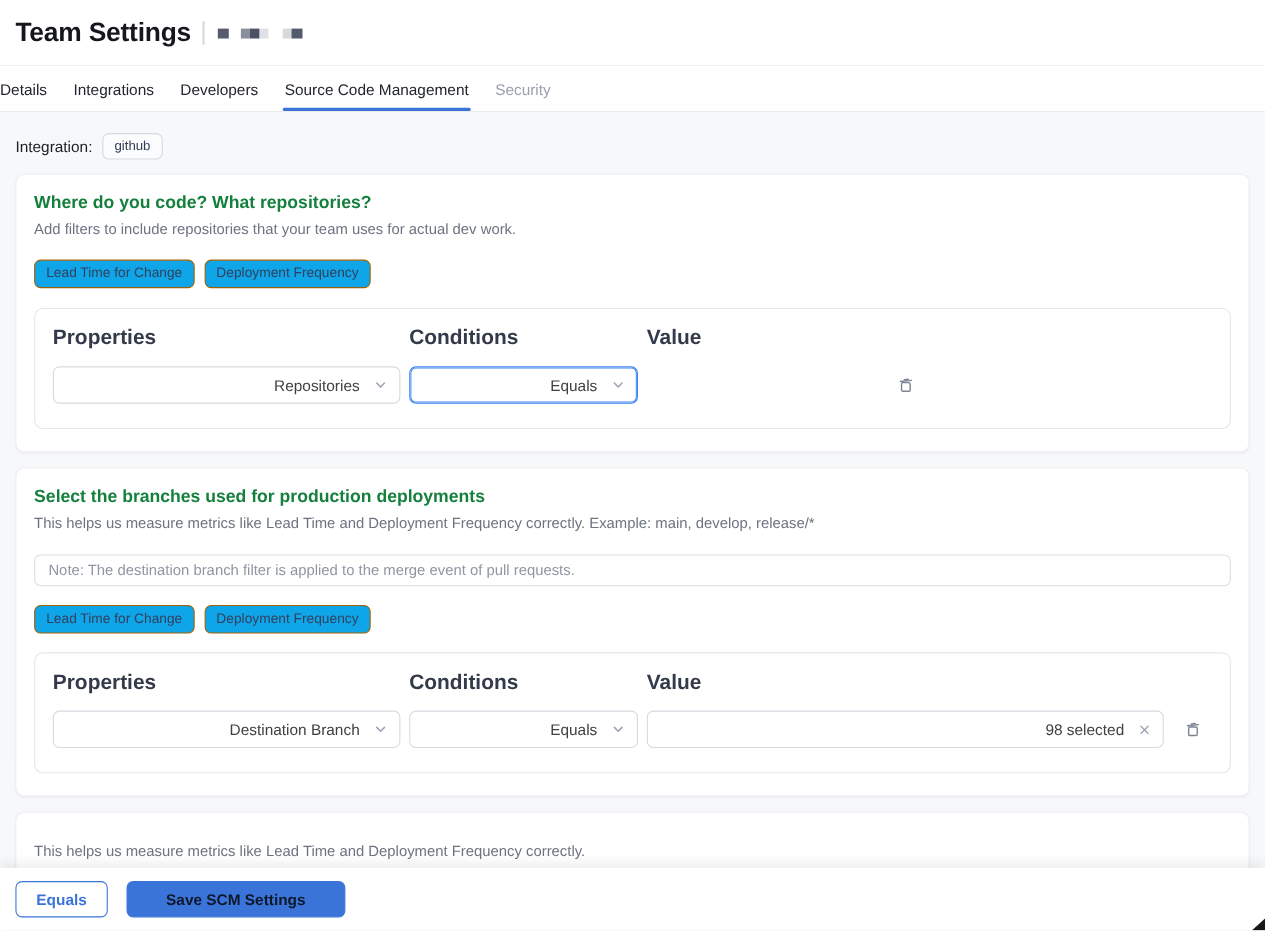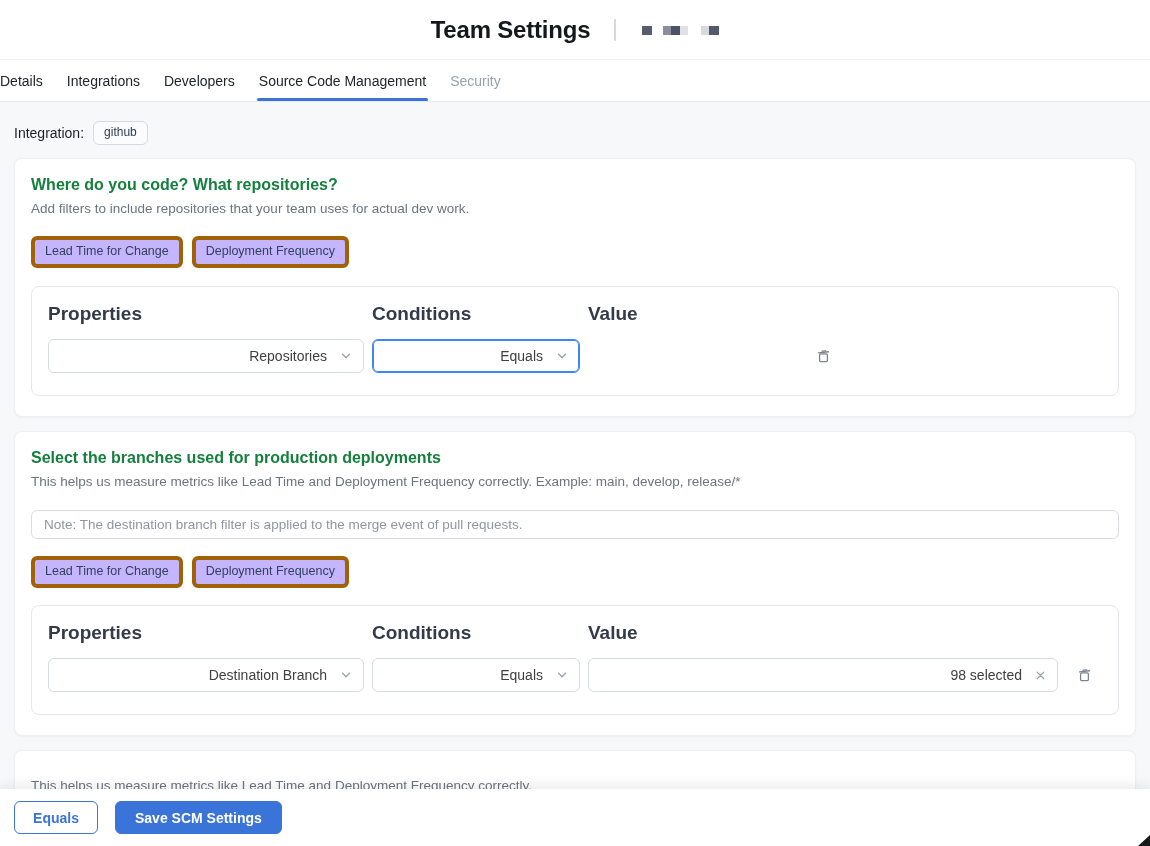--- a/index.html
+++ b/index.html
@@ -11,21 +11,21 @@
     font-family: "Liberation Sans", sans-serif;
     color: #1e222b;
   }
 
   
   .page-header {
     background: #ffffff;
     padding: 16px 14px 15px 14px;
     border-bottom: 1px solid #eef0f2;
   }
-  .title-row { display: flex; align-items: center; gap: 24px; justify-content: center; }
+  .title-row { display: flex; align-items: center; gap: 10px; }
   .page-title {
     font-size: 24px;
     font-weight: 700;
     color: #15171c;
     letter-spacing: -0.2px;
   }
   .title-divider { width: 2px; height: 22px; background: #d7d8e0; border-radius: 1px; }
   .redaction { display: flex; align-items: center; gap: 0; margin-left: 2px; }
   .redaction .blk { height: 9px; display: inline-block; }
   .blk-a { width: 10px; background: #565b6d; margin-right: 11px; }
@@ -107,23 +107,23 @@
     font-family: "Liberation Sans", sans-serif;
     font-size: 13.5px;
     color: #3a3f4a;
     background: #fff;
     outline: none;
   }
   .note-input::placeholder { color: #8f96a3; }
 
   .tag-row { display: flex; gap: 9px; margin-top: 20px; }
   .tag {
-    border: 4px solid #a16207;
-    border-radius: 6px;
-    background: #c4b5fd;
+    border: 1px solid #a16207;
+    border-radius: 6px;
+    background: #0ea5e9;
     padding: 4px 10px 5px 10px;
     font-size: 12.5px;
     color: #33415e;
     line-height: 1.2;
     cursor: pointer;
   }
 
   .filter-box {
     margin-top: 18px;
     border: 1px solid #e4e7ec;
@@ -189,24 +189,24 @@
     font-weight: 700;
     cursor: pointer;
   }
   .btn-cancel {
     width: 84px;
     background: #ffffff;
     border: 1px solid #3b74d9;
     color: #3b74d9;
   }
   .btn-save {
-    padding: 0 19px;
+    padding: 0 35px;
     background: #3b74d9;
     border: 1px solid #3b74d9;
-    color: #ffffff;
+    color: #0f172a;
   }
 
   .cursor-corner {
     position: absolute;
     right: 0; bottom: 0;
     z-index: 20;
   }
 </style>
 </head>
 <body>

